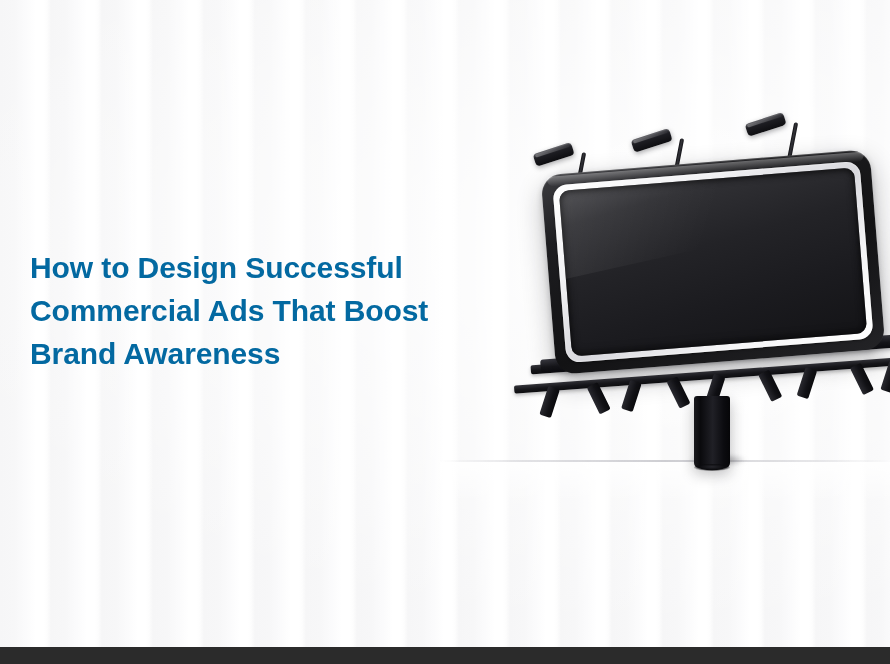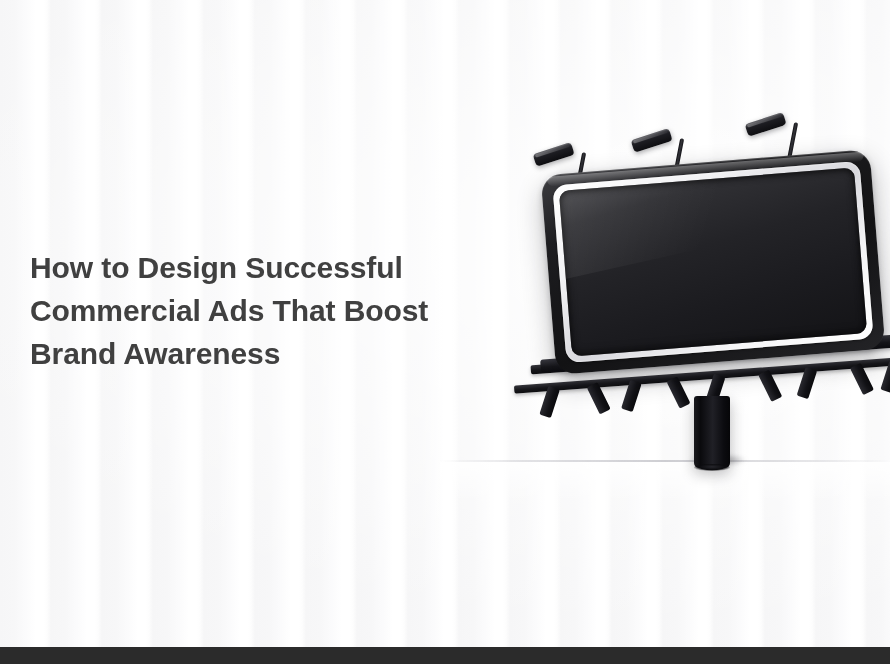--- a/index.html
+++ b/index.html
@@ -52,21 +52,21 @@
     position: absolute;
     left: 30px;
     top: 246px;
     width: 480px;
     margin: 0;
     font-family: "Liberation Sans", sans-serif;
     font-weight: 700;
     font-size: 30px;
     line-height: 43px;
     letter-spacing: -0.1px;
-    color: #404040;
+    color: #0369a1;
     white-space: pre-line;
   }
 
   
   .illustration {
     position: absolute;
     left: 460px;
     top: 100px;
     width: 430px;
     height: 390px;

